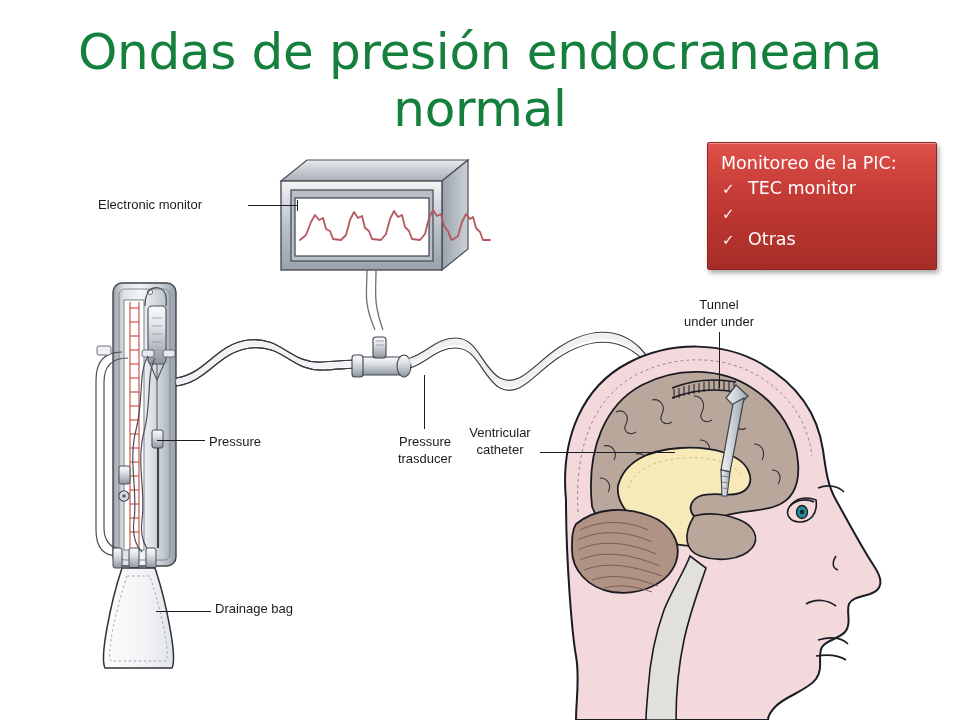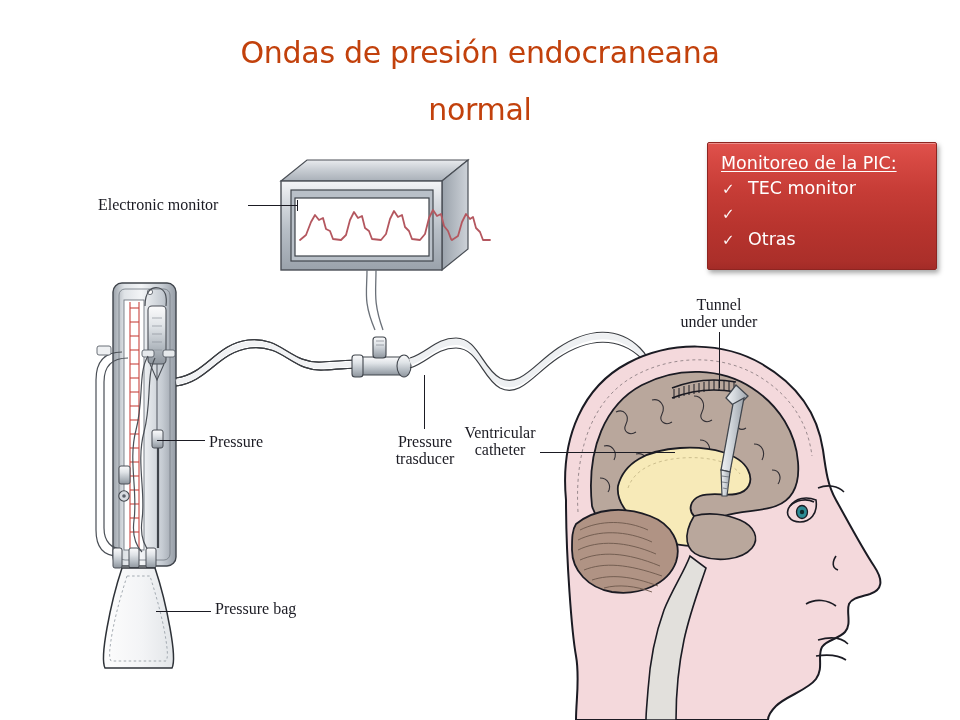--- a/index.html
+++ b/index.html
@@ -25,23 +25,23 @@
 
   
   #slide-title {
     position: absolute;
     left: 60px;
     top: 24px;
     width: 840px;
     text-align: center;
     font-family: "DejaVu Sans", sans-serif;
     font-weight: 400;
-    font-size: 30px;
+    font-size: 50px;
     line-height: 57px;
-    color: #c2410c;
+    color: #15803d;
     letter-spacing: -0.3px;
     white-space: pre-line;
   }
 
   
   #callout {
     position: absolute;
     left: 707px;
     top: 142px;
     width: 230px;
@@ -54,21 +54,20 @@
     border-radius: 2px;
     box-shadow: 2px 3px 5px rgba(0,0,0,0.35),
                 inset 0 1px 0 rgba(255,255,255,0.35);
     padding: 8px 10px 6px 10px;
     color: #ffffff;
   }
   #callout-title {
     font-family: "DejaVu Sans", sans-serif;
     font-size: 17.5px;
     line-height: 22px;
-    text-decoration: underline;
     text-underline-offset: 2px;
     margin: 1px 0 2px 3px;
     white-space: nowrap;
   }
   .callout-item {
     display: flex;
     align-items: baseline;
     font-family: "DejaVu Sans", sans-serif;
     font-size: 17.5px;
     line-height: 25px;
@@ -79,22 +78,22 @@
     flex: 0 0 26px;
     font-size: 15px;
     text-align: left;
     padding-left: 4px;
     opacity: 0.96;
   }
 
   
   .diagram-label {
     position: absolute;
-    font-family: Liberation Serif, serif;
-    font-size: 16px;
+    font-family: Liberation Sans, sans-serif;
+    font-size: 13px;
     line-height: 17px;
     color: #1b1b23;
     white-space: pre-line;
   }
   #label-electronic-monitor { left: 98px;  top: 196px; }
   #label-manometer          { left: 209px; top: 433px; }
   #label-pressure-transducer{ left: 381px; top: 433px; text-align: center; width: 88px; }
   #label-ventricular-catheter{left: 452px; top: 424px; text-align: center; width: 96px; }
   #label-tunnel-under-scalp { left: 666px; top: 296px; text-align: center; width: 106px; }
   #label-drainage-bag       { left: 215px; top: 600px; }
@@ -437,21 +436,21 @@
 
   <div class="diagram-label" id="label-ventricular-catheter">Ventricular
 catheter</div>
 
   <div class="diagram-label" id="label-pressure-transducer">Pressure
 trasducer</div>
 
   <div class="diagram-label" id="label-tunnel-under-scalp">Tunnel
 under under</div>
 
-  <div class="diagram-label" id="label-drainage-bag">Pressure bag</div>
+  <div class="diagram-label" id="label-drainage-bag">Drainage bag</div>
 
   <div id="callout">
     <div id="callout-title">Monitoreo de la PIC:</div>
 
     <div class="callout-item">
       <span class="callout-check">✓</span>
       <span>TEC monitor</span>
     </div>
 
     <div class="callout-item">

